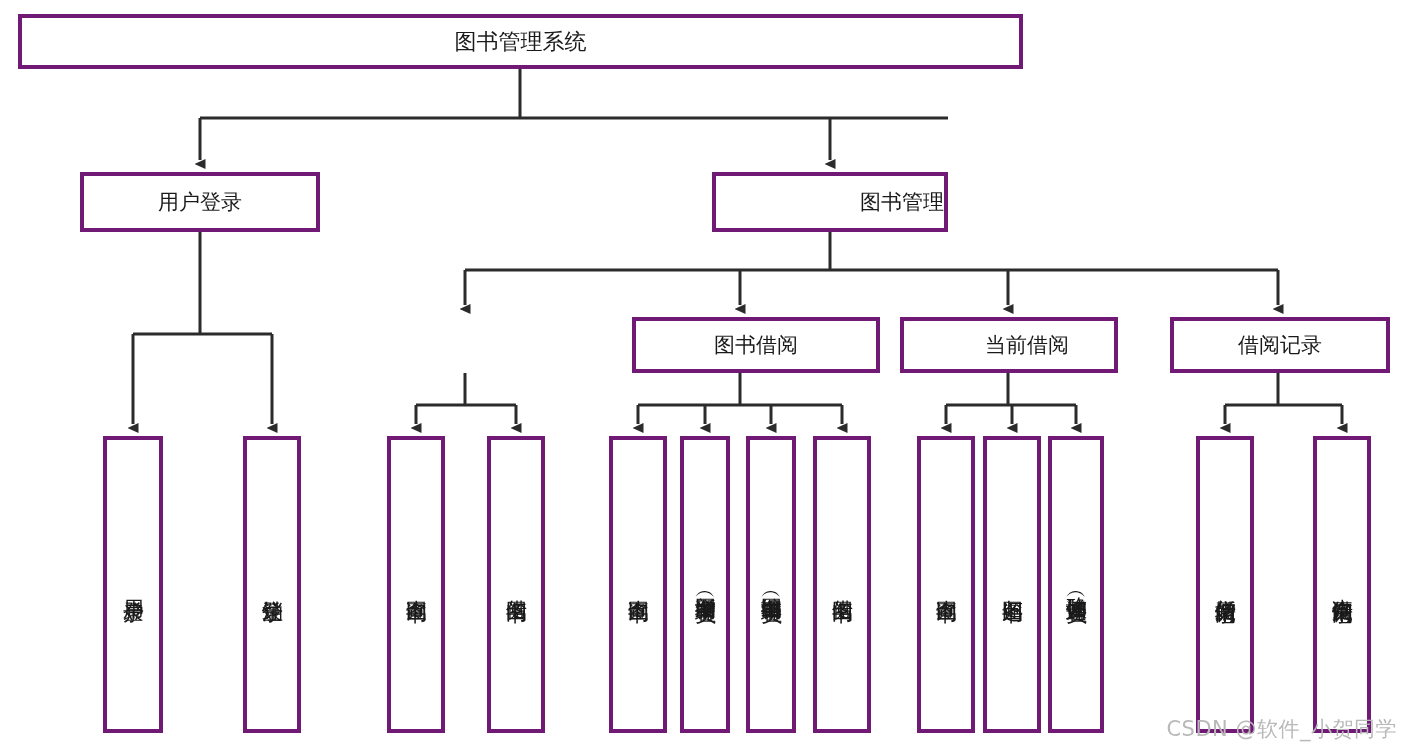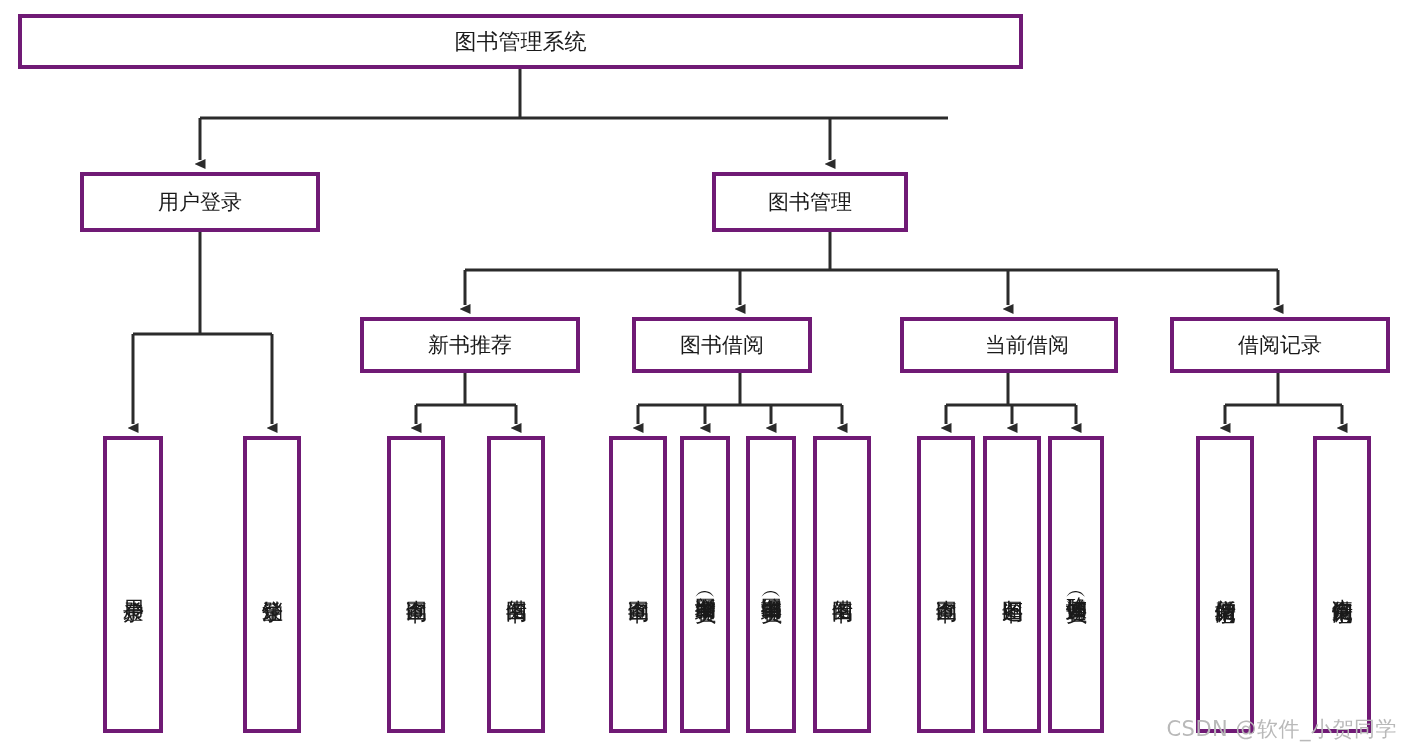--- a/index.html
+++ b/index.html
@@ -126,28 +126,25 @@
     </g>
   </svg>
 
   <div class="node root" style="left: 18px; top: 14px; width: 1005px; height: 55px;">
     <span class="node-label">图书管理系统</span>
   </div>
 
   <div class="node level1" style="left: 80px; top: 172px; width: 240px; height: 60px;">
     <span class="node-label">用户登录</span>
   </div>
-  <div class="node level1" style="left: 712px; top: 172px; width: 196px; height: 60px;">
+  <div class="node level1" style="left: 712px; top: 172px; width: 236px; height: 60px; justify-content: flex-end;">
     <span class="node-label">图书管理</span>
   </div>
 
-  <div class="node level2" style="left: 360px; top: 317px; width: 220px; height: 56px;">
-    <span class="node-label">新书推荐</span>
-  </div>
-  <div class="node level2" style="left: 632px; top: 317px; width: 180px; height: 56px;">
+  <div class="node level2" style="left: 632px; top: 317px; width: 248px; height: 56px;">
     <span class="node-label">图书借阅</span>
   </div>
   <div class="node level2" style="left: 900px; top: 317px; width: 218px; height: 56px; padding-left: 36px;">
     <span class="node-label">当前借阅</span>
   </div>
   <div class="node level2" style="left: 1170px; top: 317px; width: 220px; height: 56px;">
     <span class="node-label">借阅记录</span>
   </div>
 
   <div class="node leaf" style="left: 103px; top: 436px; width: 60px; height: 297px;">

